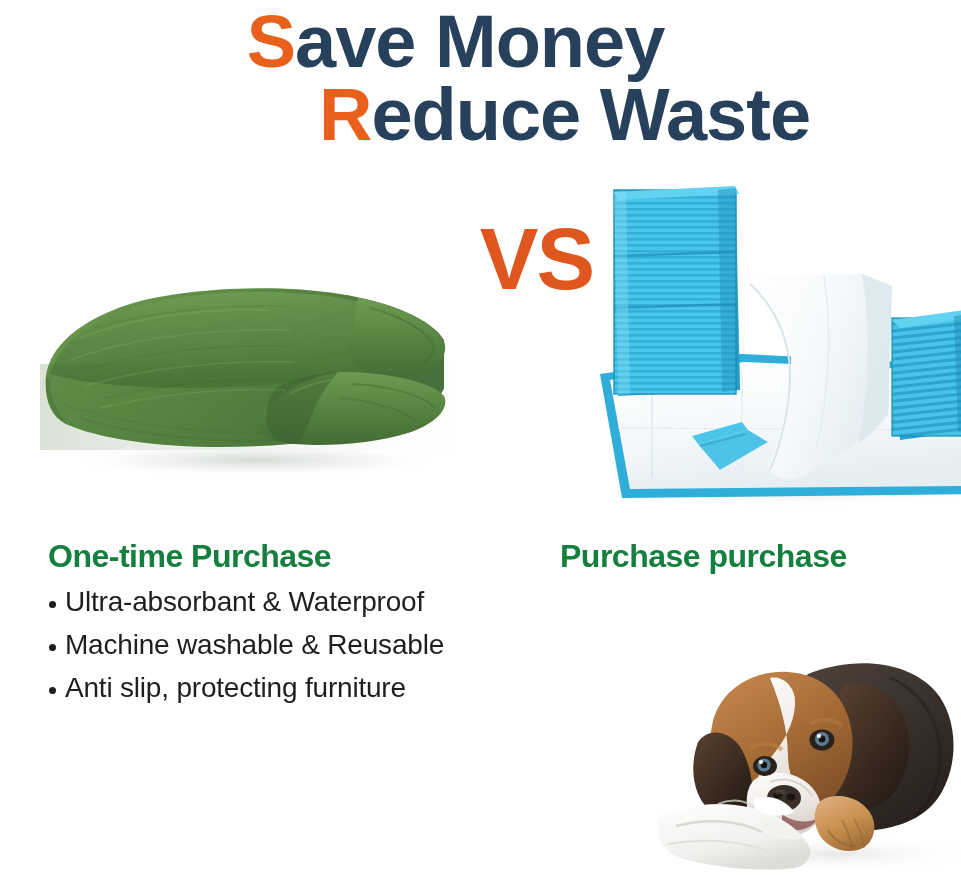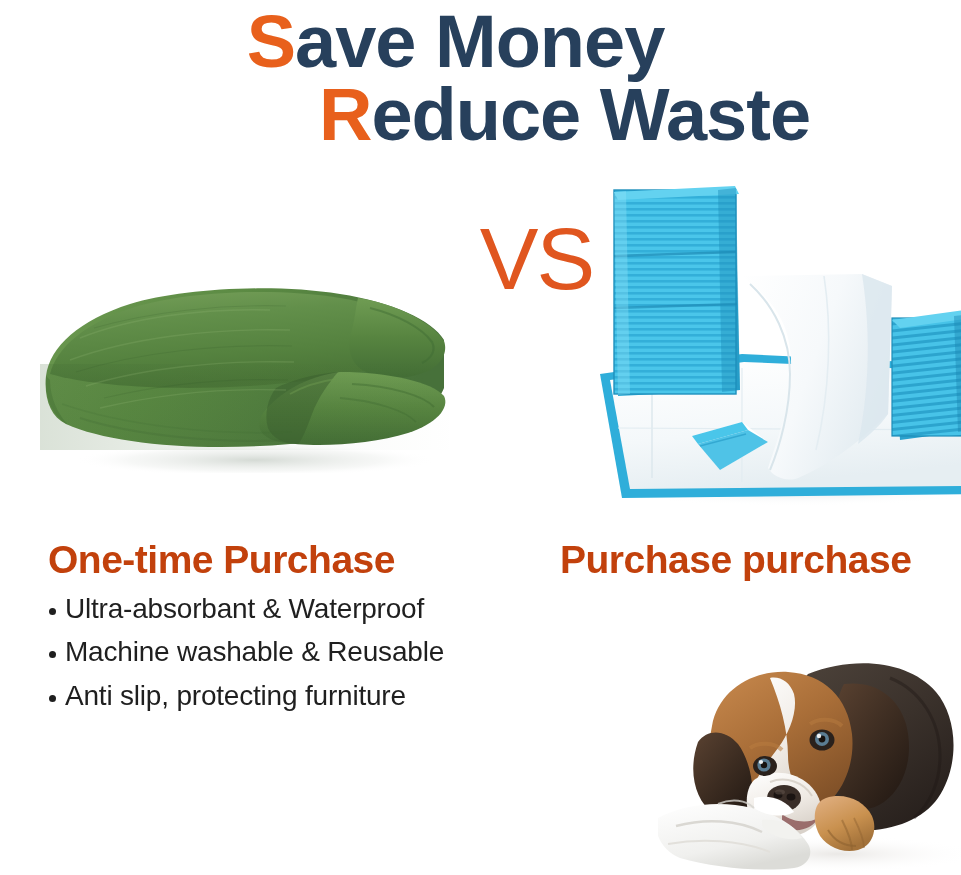--- a/index.html
+++ b/index.html
@@ -41,21 +41,21 @@
   .headline-line.line2 { padding-left: 88px; }
   .cap-accent { color: #E8601C; }
 
   
   .vs-badge {
     position: absolute;
     left: 424px;
     top: 215px;
     width: 145px;
     font-family: "Liberation Sans Narrow", "Liberation Sans", sans-serif;
-    font-weight: normal;
+    font-weight: bold;
     font-size: 88px;
     line-height: 1;
     color: #E0561F;
     text-align: center;
     letter-spacing: -2px;
   }
 
   
   .blanket-photo {
     position: absolute;
@@ -80,22 +80,22 @@
   .col {
     position: absolute;
     top: 540px;
   }
   .col-left  { left: 8px;   width: 500px; }
   .col-right { left: 520px; width: 441px; }
 
   .col-title {
     font-family: "Liberation Sans", sans-serif;
     font-weight: bold;
-    font-size: 39px;
-    color: #c2410c;
+    font-size: 32px;
+    color: #15803d;
     letter-spacing: -0.5px;
     line-height: 1.05;
     margin: 0 0 6px 0;
     white-space: nowrap;
   }
 
   .bullet-list {
     list-style: none;
     margin: 0;
     padding: 0;

